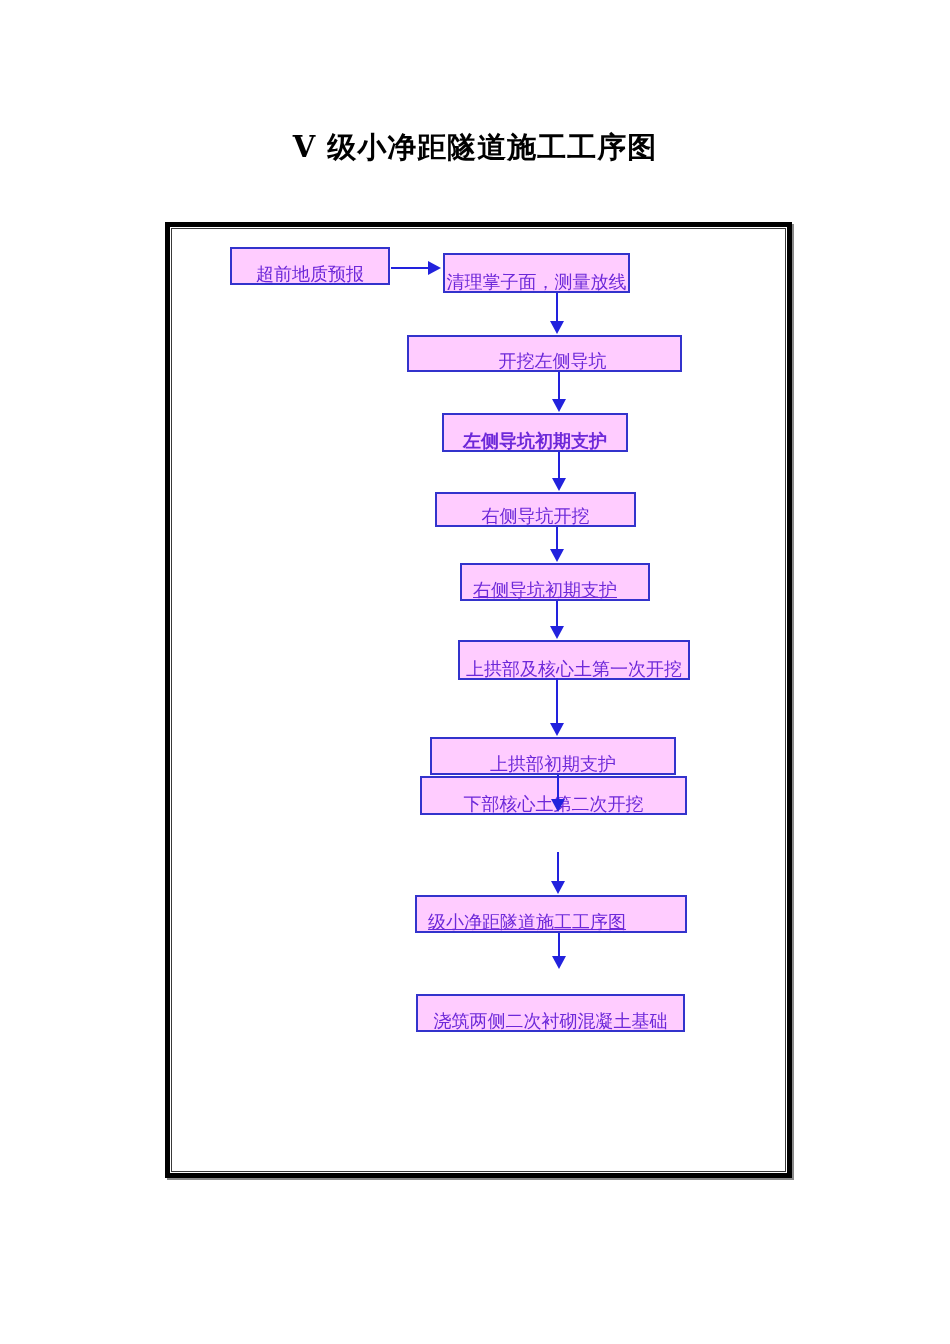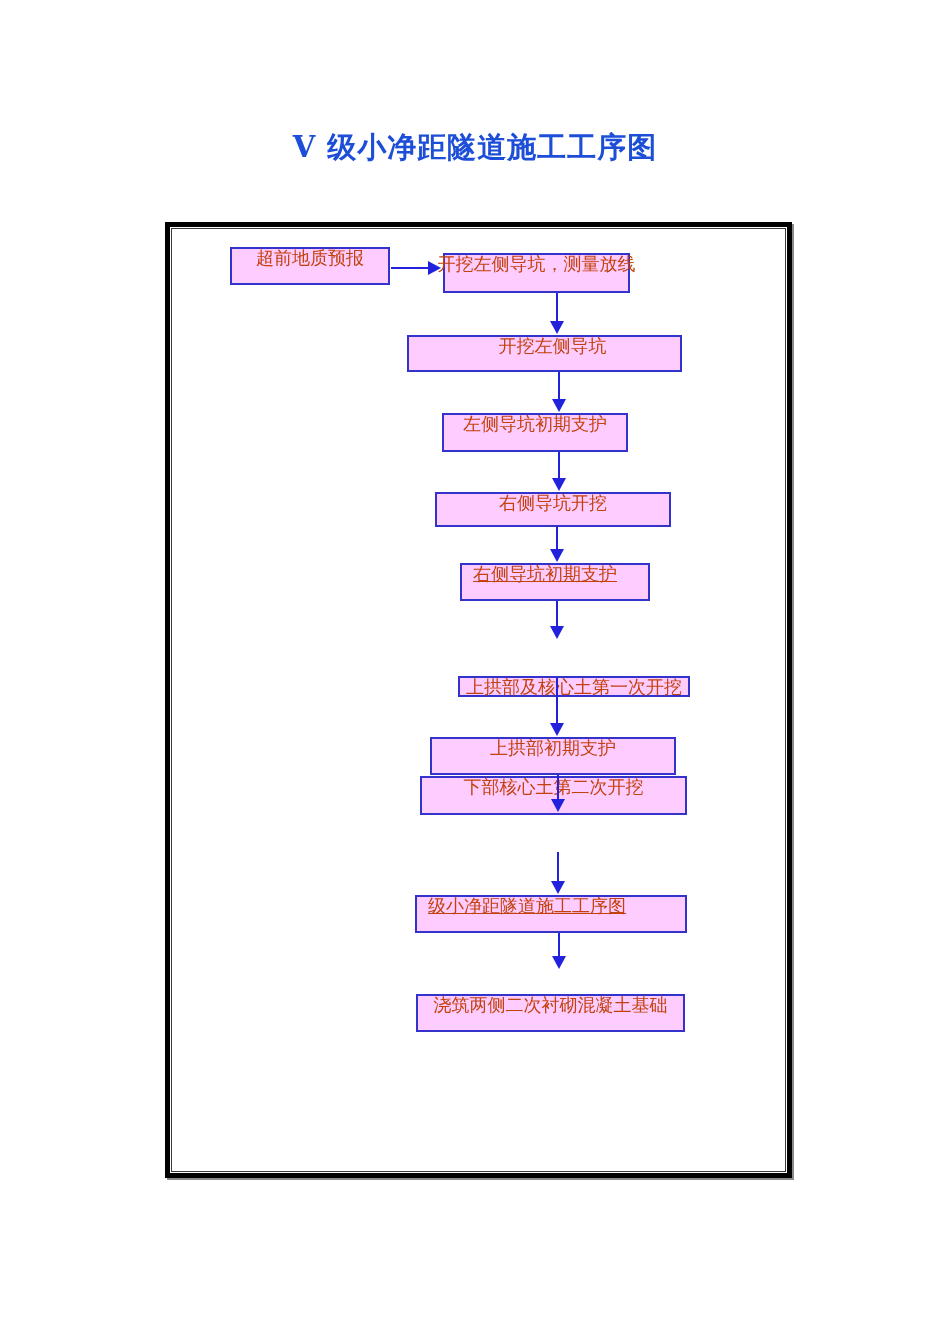--- a/index.html
+++ b/index.html
@@ -18,21 +18,21 @@
   .doc-title {
     position: absolute;
     top: 128px;
     left: 0;
     width: 100%;
     margin: 0;
     text-align: center;
     font-size: 29px;
     line-height: 38px;
     font-weight: bold;
-    color: #1d4ed8;
+    color: #000000;
     letter-spacing: 1px;
   }
   .frame {
     position: absolute;
     left: 165px;
     top: 222px;
     width: 627px;
     height: 956px;
     border: 5px solid #000000;
     box-sizing: border-box;
@@ -43,25 +43,25 @@
     position: absolute;
     inset: 1px;
     border: 1px solid #3a3a3a;
   }
   .flow-box {
     position: absolute;
     box-sizing: border-box;
     border: 2px solid #3333cc;
     background: #ffccff;
     display: flex;
-    align-items: flex-start;
+    align-items: flex-end;
     justify-content: center;
     font-size: 18px;
     line-height: 1;
-    color: #c2410c;
+    color: #6d28d9;
     white-space: nowrap;
   }
   .flow-box.align-left {
     justify-content: flex-start;
     padding-left: 11px;
     text-decoration: underline;
   }
   .arrow {
     position: absolute;
     inset: 0;
@@ -90,35 +90,35 @@
 <div class="page">
   <h1 class="doc-title">V 级小净距隧道施工工序图</h1>
   <div class="frame">
     <div class="frame-inner"></div>
   </div>
   <div>
       <div class="flow-box" style="left: 230px; top: 247px; width: 160px; height: 38px; background: rgb(255, 204, 255); border-color: rgb(51, 51, 204);">
         <span>超前地质预报</span>
       </div>
       <div class="flow-box" style="left: 443px; top: 253px; width: 187px; height: 40px; background: rgb(255, 204, 255); border-color: rgb(51, 51, 204);">
-        <span>开挖左侧导坑，测量放线</span>
+        <span>清理掌子面，测量放线</span>
       </div>
       <div class="flow-box" style="left: 407px; top: 335px; width: 275px; height: 37px; background: rgb(255, 204, 255); border-color: rgb(51, 51, 204); padding-left: 16px;">
         <span>开挖左侧导坑</span>
       </div>
-      <div class="flow-box" style="left: 442px; top: 413px; width: 186px; height: 39px; background: rgb(255, 204, 255); border-color: rgb(51, 51, 204);">
+      <div class="flow-box" style="left: 442px; top: 413px; width: 186px; height: 39px; background: rgb(255, 204, 255); border-color: rgb(51, 51, 204); font-weight: bold;">
         <span>左侧导坑初期支护</span>
       </div>
-      <div class="flow-box" style="left: 435px; top: 492px; width: 236px; height: 35px; background: rgb(255, 204, 255); border-color: rgb(51, 51, 204);">
+      <div class="flow-box" style="left: 435px; top: 492px; width: 201px; height: 35px; background: rgb(255, 204, 255); border-color: rgb(51, 51, 204);">
         <span>右侧导坑开挖</span>
       </div>
       <div class="flow-box align-left" style="left: 460px; top: 563px; width: 190px; height: 38px; background: rgb(255, 204, 255); border-color: rgb(51, 51, 204);">
         <span>右侧导坑初期支护</span>
       </div>
-      <div class="flow-box" style="left: 458px; top: 676px; width: 232px; height: 21px; background: rgb(255, 204, 255); border-color: rgb(51, 51, 204);">
+      <div class="flow-box" style="left: 458px; top: 640px; width: 232px; height: 40px; background: rgb(255, 204, 255); border-color: rgb(51, 51, 204);">
         <span>上拱部及核心土第一次开挖</span>
       </div>
       <div class="flow-box" style="left: 430px; top: 737px; width: 246px; height: 38px; background: rgb(255, 204, 255); border-color: rgb(51, 51, 204);">
         <span>上拱部初期支护</span>
       </div>
       <div class="flow-box" style="left: 420px; top: 776px; width: 267px; height: 39px; background: rgb(255, 204, 255); border-color: rgb(51, 51, 204);">
         <span>下部核心土第二次开挖</span>
       </div>
       <div class="flow-box align-left" style="left: 415px; top: 895px; width: 272px; height: 38px; background: rgb(255, 204, 255); border-color: rgb(51, 51, 204);">
         <span>级小净距隧道施工工序图</span>

